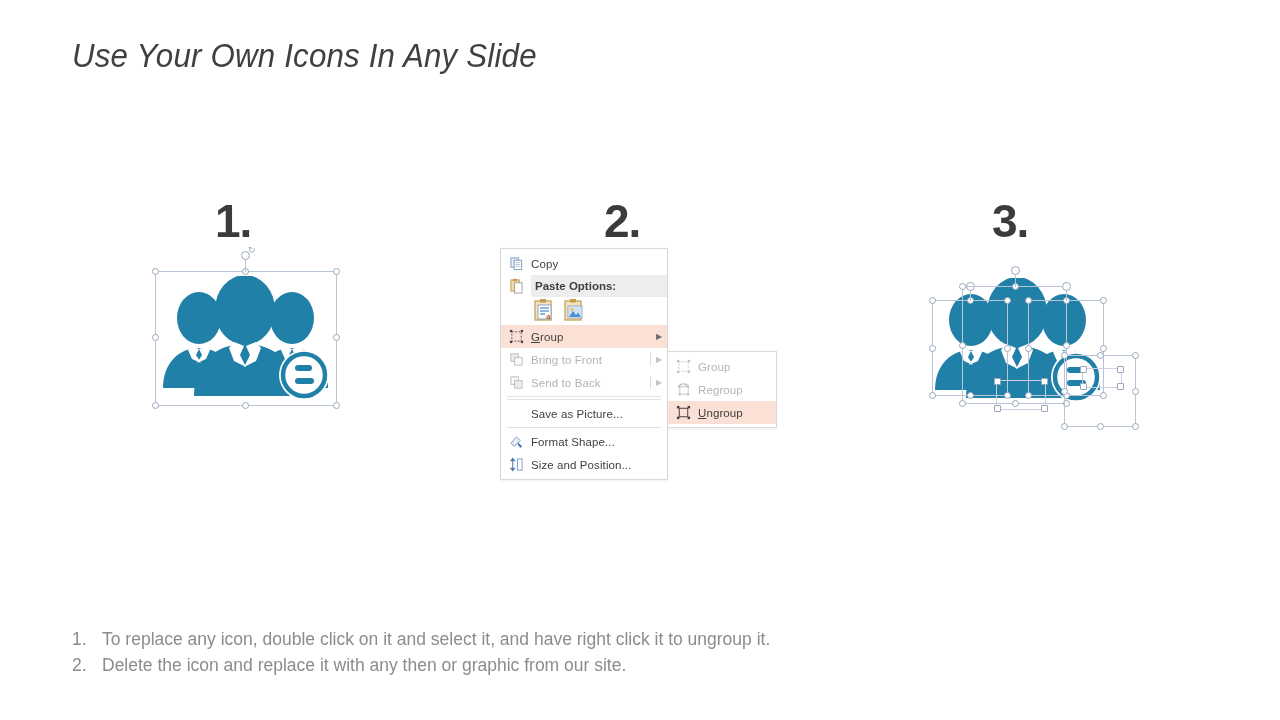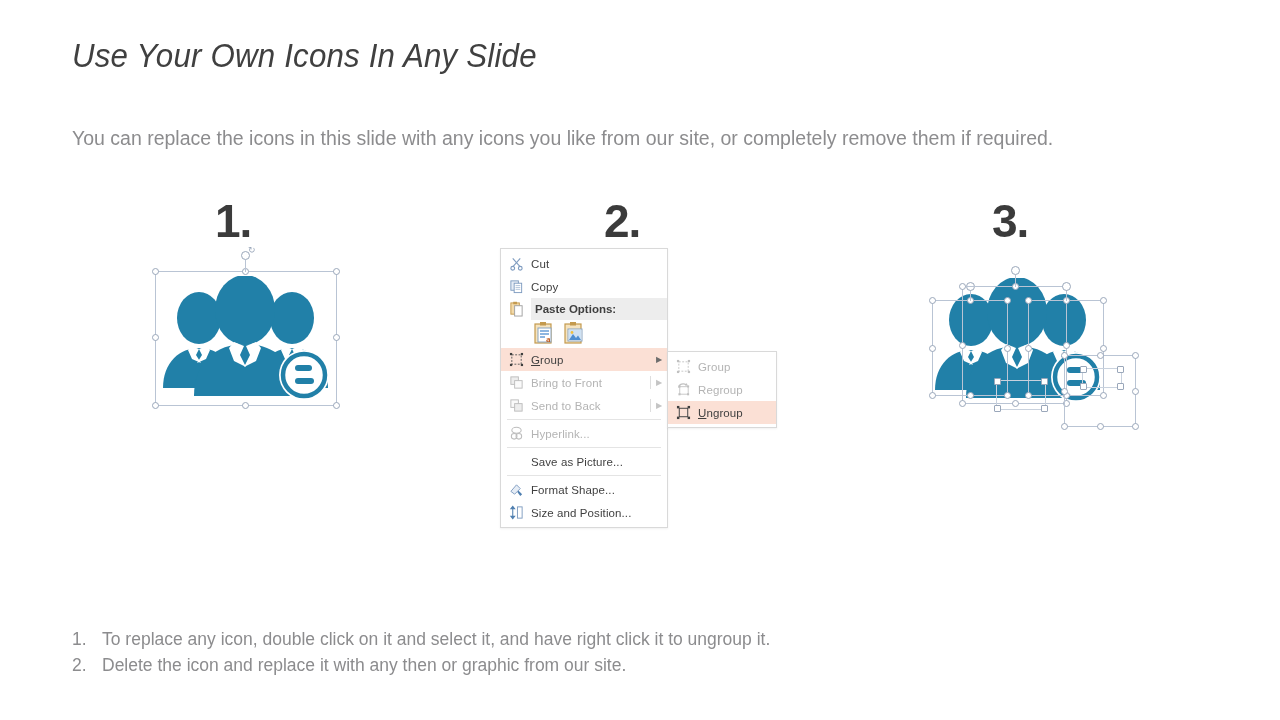--- a/index.html
+++ b/index.html
@@ -234,21 +234,20 @@
   }
   .notes ol li .mk { min-width: 22px; }
 </style>
 </head>
 <body>
 
 <div class="slide">
 
   <div class="title">Use Your Own Icons In Any Slide</div>
 
-  <div class="intro">You can replace the icons in this slide with any icons you like from our site, or completely remove them if required.</div>
 
   <div class="step-num n1">1.</div>
   <div class="step-num n2">2.</div>
   <div class="step-num n3">3.</div>
 
   <div class="icon-art" style="left:158px; top:248px; width:175px; height:128px;">
     <svg width="175" height="128" viewBox="0 0 175 128">
       <g fill="#2180a8">
 
         <ellipse cx="41" cy="42" rx="22" ry="26"></ellipse>
@@ -288,33 +287,20 @@
     <div class="handle" style="left:-4px; bottom:-4px;"></div>
     <div class="handle" style="left:86px;  bottom:-4px;"></div>
     <div class="handle" style="right:-4px; bottom:-4px;"></div>
     <div class="rot-stem" style="left:89px; top:-12px; height:12px;"></div>
     <div class="rot-handle" style="left:85px; top:-21px;"></div>
     <div class="rot-arrow" style="left:92px; top:-26px;">↻</div>
   </div>
 
   <div class="ctx-menu">
 
-    <div class="ctx-item">
-      <span class="ico">
-        <svg width="15" height="15" viewBox="0 0 16 16">
-          <g stroke="#7f9cc0" stroke-width="1.2" fill="none">
-            <line x1="4" y1="2.5" x2="12" y2="11.5"></line>
-            <line x1="12" y1="2.5" x2="4" y2="11.5"></line>
-            <circle cx="4" cy="13" r="2"></circle>
-            <circle cx="12" cy="13" r="2"></circle>
-          </g>
-        </svg>
-      </span>
-      <span class="lbl">Cut</span>
-    </div>
 
     <div class="ctx-item">
       <span class="ico">
         <svg width="15" height="15" viewBox="0 0 16 16">
           <rect x="2" y="2" width="8" height="10" fill="#e6edf6" stroke="#7f9cc0" stroke-width="1"></rect>
           <rect x="5.5" y="4.5" width="8" height="10" fill="#ffffff" stroke="#7f9cc0" stroke-width="1"></rect>
           <g stroke="#9db4d0" stroke-width="0.8">
             <line x1="7" y1="7" x2="12" y2="7"></line>
             <line x1="7" y1="9" x2="12" y2="9"></line>
             <line x1="7" y1="11" x2="12" y2="11"></line>
@@ -398,32 +384,20 @@
           <rect x="6" y="6" width="8" height="8" fill="#ededed" stroke="#bdbdbd" stroke-width="1"></rect>
         </svg>
       </span>
       <span class="lbl">Send to Back</span>
       <span class="arrow-sep"></span>
       <span class="arrow">▶</span>
     </div>
 
     <div class="ctx-sep"></div>
 
-    <div class="ctx-item disabled">
-      <span class="ico">
-        <svg width="15" height="15" viewBox="0 0 16 16">
-          <g fill="none" stroke="#bdbdbd" stroke-width="1.1">
-            <ellipse cx="8" cy="4.5" rx="5" ry="3.2"></ellipse>
-            <circle cx="5.5" cy="11" r="3"></circle>
-            <circle cx="10.5" cy="11" r="3"></circle>
-          </g>
-        </svg>
-      </span>
-      <span class="lbl">Hyperlink...</span>
-    </div>
 
     <div class="ctx-sep"></div>
 
     <div class="ctx-item">
       <span class="ico"></span>
       <span class="lbl">Save as Picture...</span>
     </div>
 
     <div class="ctx-sep"></div>
 

